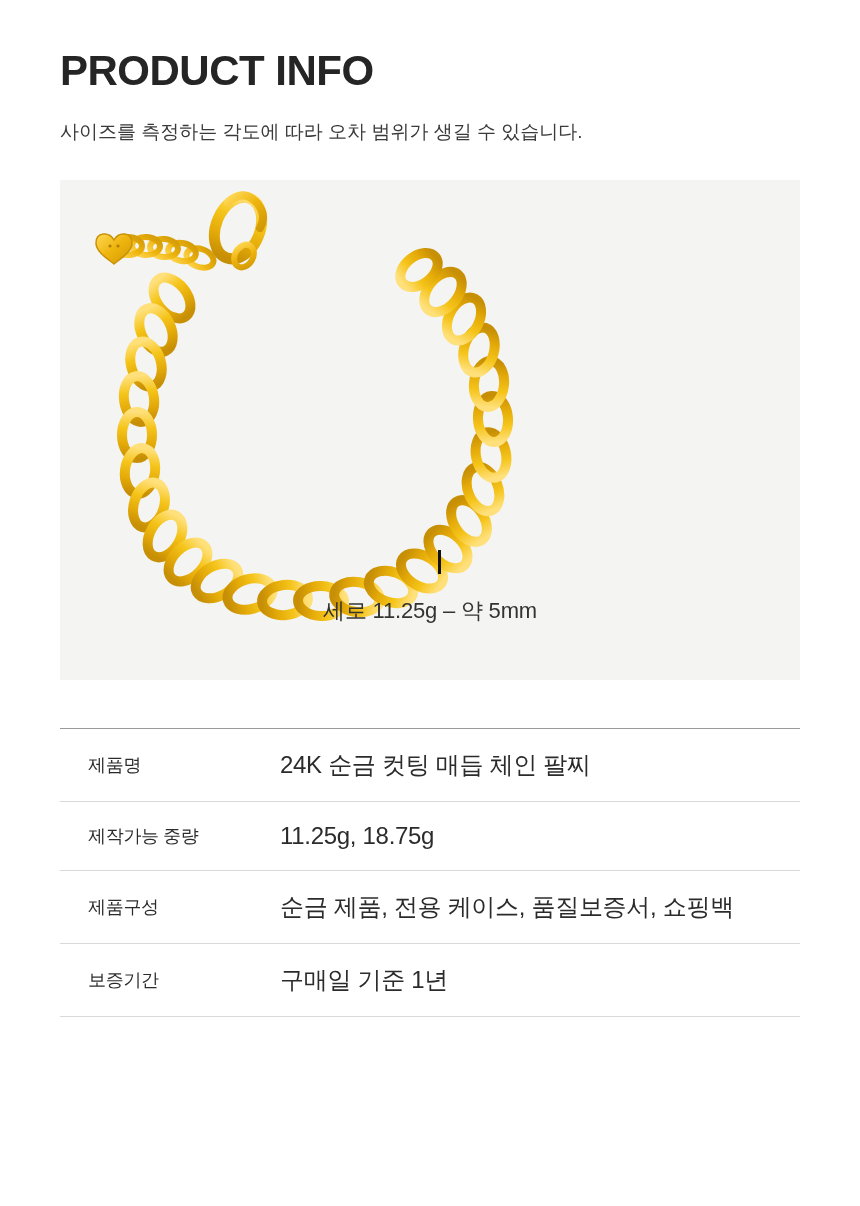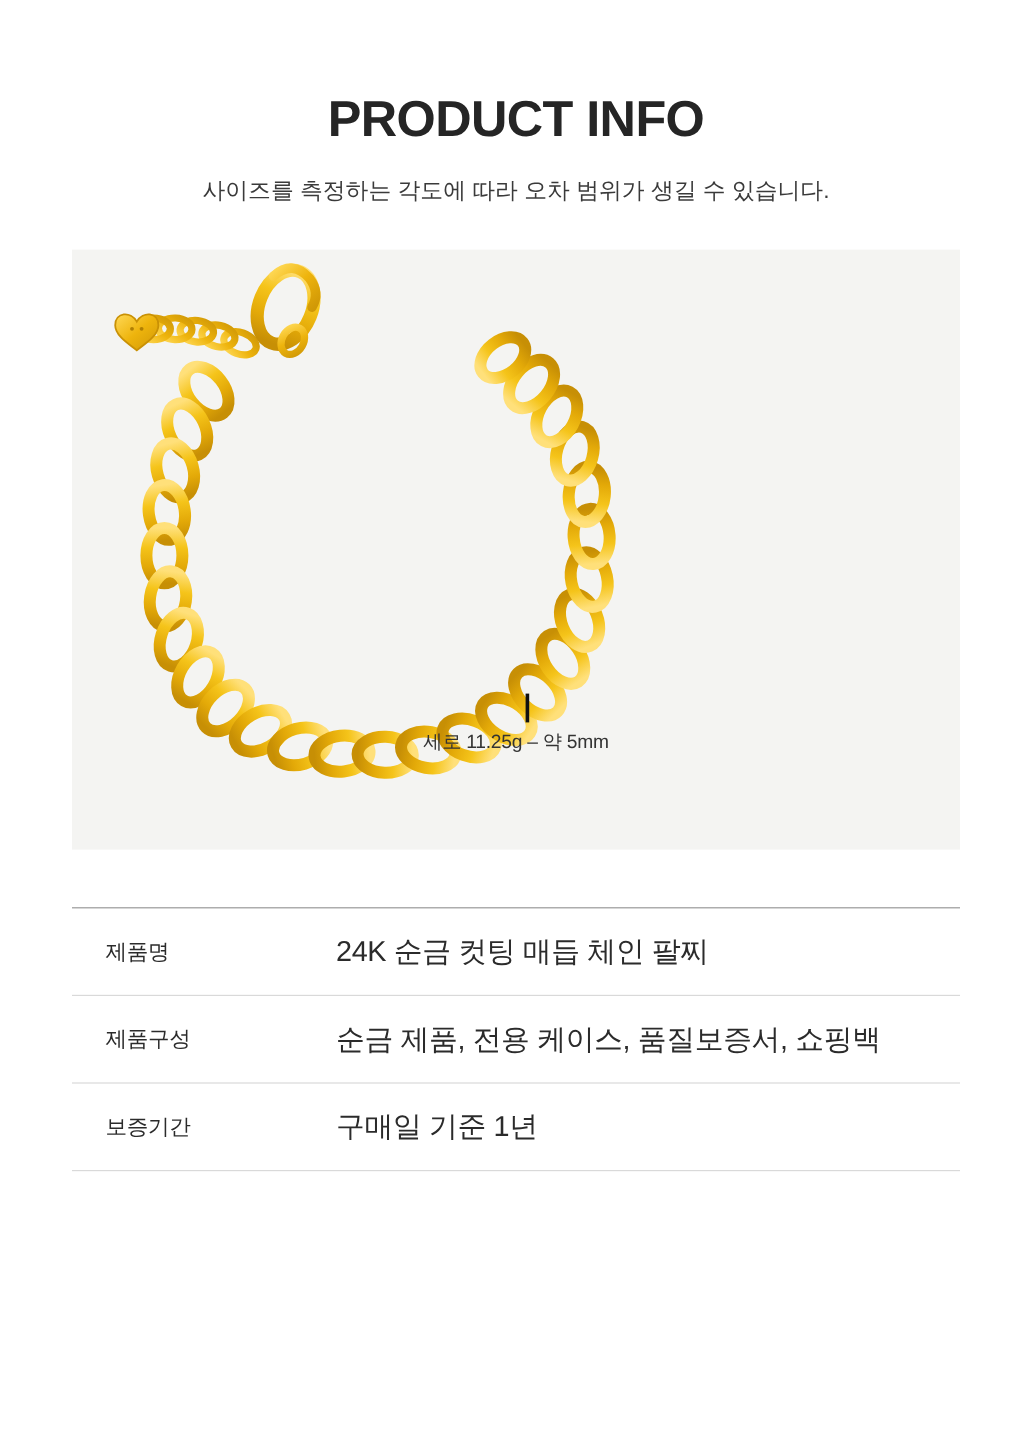--- a/index.html
+++ b/index.html
@@ -18,22 +18,21 @@
   }
 
   .page {
     width: 860px;
     height: 1206px;
     padding: 0;
     position: relative;
   }
 
   .header {
-    padding: 76px 60px 0 60px;
-    text-align: center;
+    padding: 48px 60px 0 60px;
   }
 
   .title {
     font-size: 42px;
     font-weight: 700;
     letter-spacing: -0.5px;
     color: #252525;
     margin: 0 0 22px 0;
     line-height: 1.1;
   }
@@ -62,23 +61,23 @@
     left: 0;
     top: 0;
     width: 740px;
     height: 460px;
   }
 
   .caption {
     position: absolute;
     left: 0;
     right: 0;
-    top: 400px;
+    top: 416px;
     text-align: center;
-    font-size: 16px;
+    font-size: 22px;
     color: #333333;
     letter-spacing: -0.2px;
   }
 
   
   .tick {
     position: absolute;
     left: 378px;
     top: 370px;
     width: 3px;
@@ -208,20 +207,24 @@
     <div class="caption">세로 11.25g – 약 5mm</div>
   </div>
 
   <table class="spec-table">
     <tbody>
       <tr>
         <th>제품명</th>
         <td>24K 순금 컷팅 매듭 체인 팔찌</td>
       </tr>
       <tr>
+        <th>제작가능 중량</th>
+        <td>11.25g, 18.75g</td>
+      </tr>
+      <tr>
         <th>제품구성</th>
         <td>순금 제품, 전용 케이스, 품질보증서, 쇼핑백</td>
       </tr>
       <tr>
         <th>보증기간</th>
         <td>구매일 기준 1년</td>
       </tr>
     </tbody>
   </table>
 

